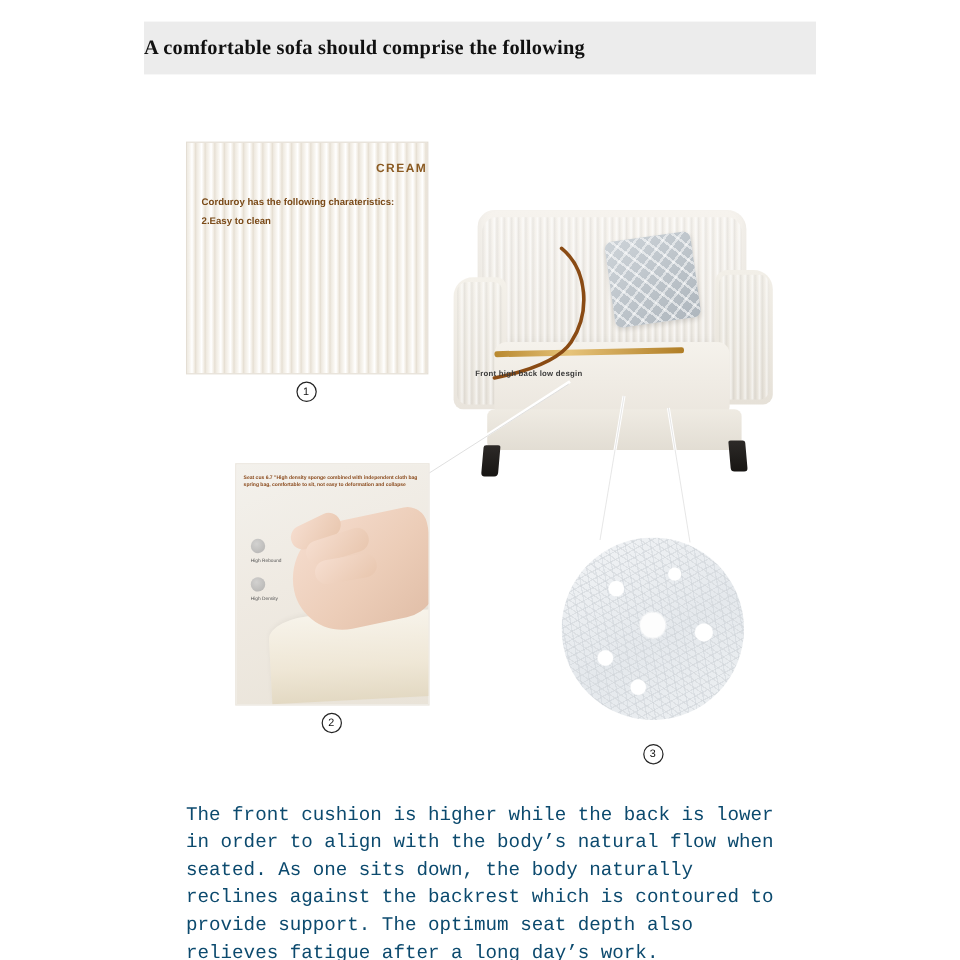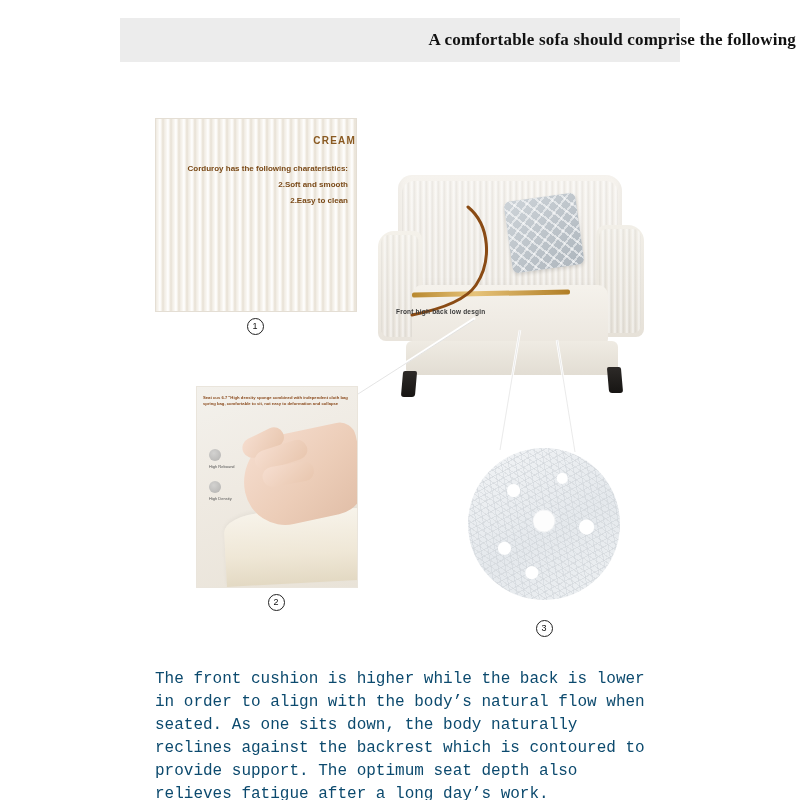--- a/index.html
+++ b/index.html
@@ -30,21 +30,21 @@
     height: 44px;
     background: #ececec;
   }
   .header-title {
     position: absolute;
     left: 120px;
     top: 18px;
     width: 676px;
     height: 44px;
     line-height: 44px;
-    text-align: right;
+    text-align: left;
     font-family: "Liberation Serif", serif;
     font-weight: bold;
     font-size: 17px;
     color: #111111;
     letter-spacing: 0.2px;
   }
 
   
   .panel1 {
     position: absolute;
@@ -79,21 +79,21 @@
   .panel1-lines {
     position: absolute;
     left: 12px;
     top: 42px;
     width: 180px;
     color: #7a4a18;
     font-size: 8px;
     font-weight: bold;
     line-height: 16px;
   }
-  .panel1-lines div { white-space: nowrap; text-align: right; }
+  .panel1-lines div { white-space: nowrap; }
 
   .caption {
     position: absolute;
     text-align: center;
     font-size: 11px;
     color: #1a1a1a;
   }
   .circle-num {
     display: inline-block;
     width: 15px;
@@ -329,21 +329,20 @@
 
 <div class="page">
 
   <div class="header-band"></div>
   <div class="header-title">A comfortable sofa should comprise the following</div>
 
   <div class="panel1">
     <div class="panel1-title">CREAM</div>
     <div class="panel1-lines">
       <div>Corduroy has the following charateristics:</div>
-      <div>2.Soft and smooth</div>
       <div>2.Easy to clean</div>
     </div>
   </div>
   <div class="caption cap1">
     <span class="circle-num">1</span>
   </div>
 
   <div class="panel2">
     <div class="panel2-text">Seat cus 6.7 "High density sponge combined with independent cloth bag spring bag, comfortable to sit, not easy to deformation and collapse</div>
     <div class="panel2-icons">

